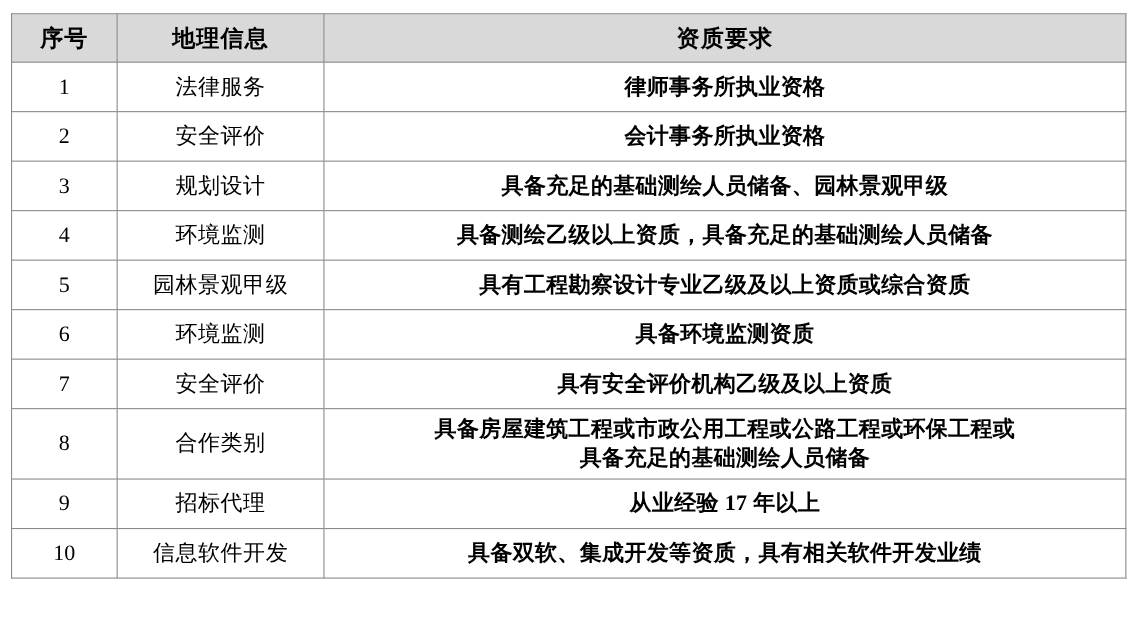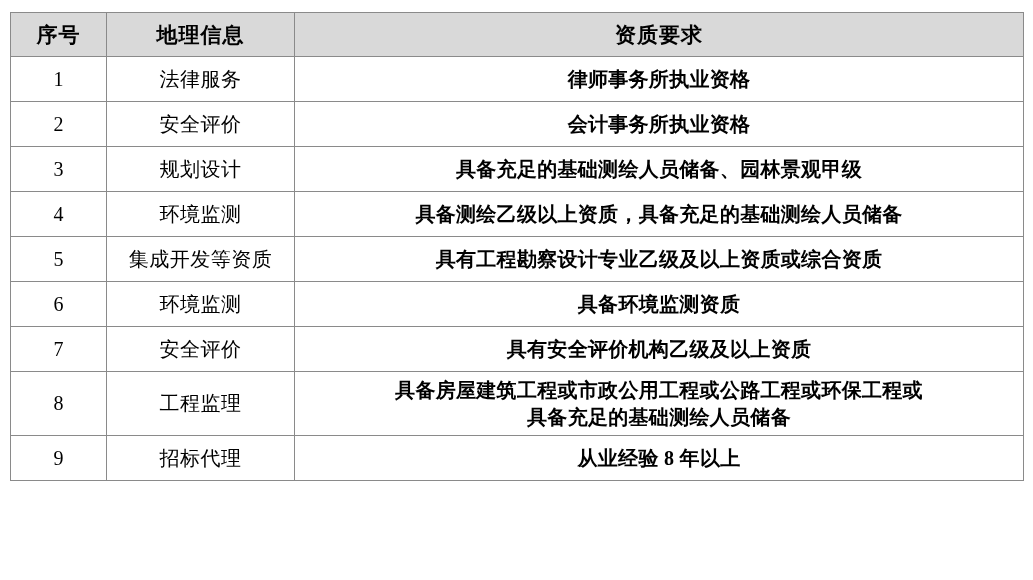--- a/index.html
+++ b/index.html
@@ -107,49 +107,56 @@
       </tr>
       <tr>
         <td class="cell-no">4</td>
         <td class="cell-cat">环境监测</td>
         <td class="cell-req">
           <span class="req-line">具备测绘乙级以上资质，具备充足的基础测绘人员储备</span>
         </td>
       </tr>
       <tr>
         <td class="cell-no">5</td>
-        <td class="cell-cat">集成开发等资质</td>
+        <td class="cell-cat">园林景观甲级</td>
         <td class="cell-req">
           <span class="req-line">具有工程勘察设计专业乙级及以上资质或综合资质</span>
         </td>
       </tr>
       <tr>
         <td class="cell-no">6</td>
         <td class="cell-cat">环境监测</td>
         <td class="cell-req">
           <span class="req-line">具备环境监测资质</span>
         </td>
       </tr>
       <tr>
         <td class="cell-no">7</td>
         <td class="cell-cat">安全评价</td>
         <td class="cell-req">
           <span class="req-line">具有安全评价机构乙级及以上资质</span>
         </td>
       </tr>
       <tr class="tall">
         <td class="cell-no">8</td>
-        <td class="cell-cat">工程监理</td>
+        <td class="cell-cat">合作类别</td>
         <td class="cell-req">
           <span class="req-line">具备房屋建筑工程或市政公用工程或公路工程或环保工程或</span>
           <span class="req-line">具备充足的基础测绘人员储备</span>
         </td>
       </tr>
       <tr>
         <td class="cell-no">9</td>
         <td class="cell-cat">招标代理</td>
         <td class="cell-req">
-          <span class="req-line">从业经验 8 年以上</span>
+          <span class="req-line">从业经验 17 年以上</span>
+        </td>
+      </tr>
+      <tr>
+        <td class="cell-no">10</td>
+        <td class="cell-cat">信息软件开发</td>
+        <td class="cell-req">
+          <span class="req-line">具备双软、集成开发等资质，具有相关软件开发业绩</span>
         </td>
       </tr>
     </tbody>
   </table>
 </div>
 
 </body></html>

